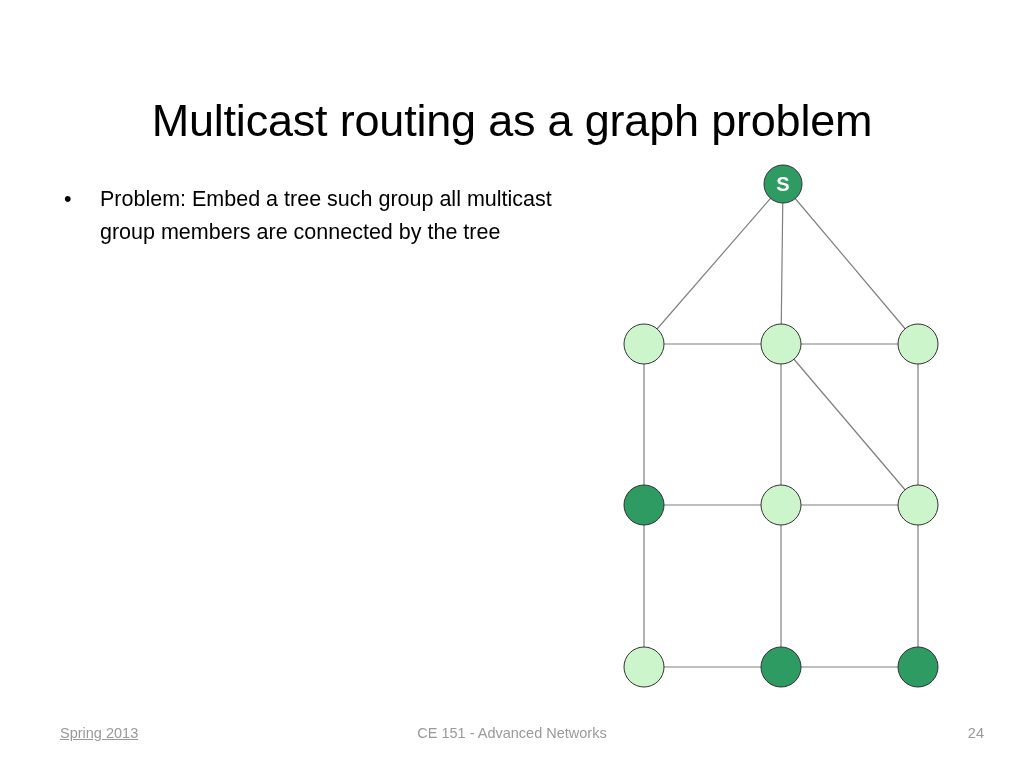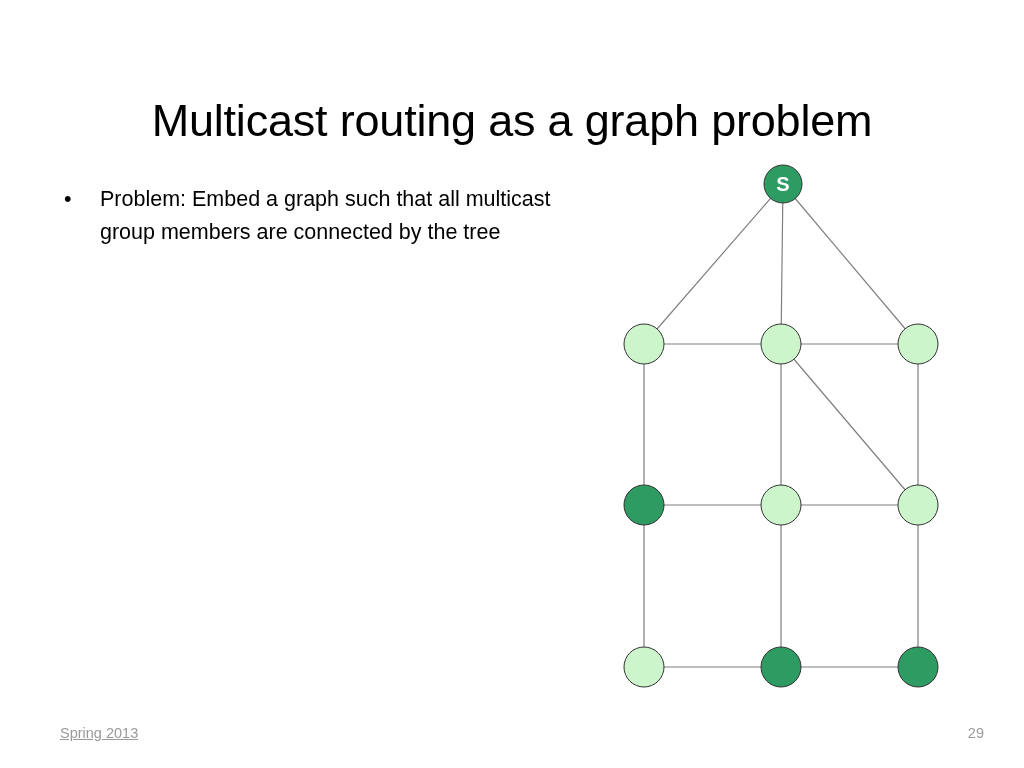--- a/index.html
+++ b/index.html
@@ -96,21 +96,21 @@
 </head>
 <body>
 
 <div id="slide">
 
   <h1 id="slide-title">Multicast routing as a graph problem</h1>
 
   <div id="body-block">
     <div class="bullet-row">
       <span class="bullet-dot">•</span>
-      <span class="bullet-text"><span class="bold-lead">Problem</span><span>: Embed a graph such that all multicast group members are connected by the tree</span></span>
+      <span class="bullet-text"><span class="bold-lead">Problem</span><span>: Embed a tree such group all multicast group members are connected by the tree</span></span>
     </div>
   </div>
 
   <div id="graph-figure">
     <svg id="graph-svg" width="370" height="560" viewBox="0 0 370 560">
       <g id="edge-layer">
           <line x1="183" y1="34" x2="44" y2="194" stroke="#7f7f7f" stroke-width="1.2"></line>
           <line x1="183" y1="34" x2="181" y2="194" stroke="#7f7f7f" stroke-width="1.2"></line>
           <line x1="183" y1="34" x2="318" y2="194" stroke="#7f7f7f" stroke-width="1.2"></line>
           <line x1="44" y1="194" x2="181" y2="194" stroke="#7f7f7f" stroke-width="1.2"></line>
@@ -137,15 +137,16 @@
           <circle cx="181" cy="355" r="20" fill="#CCF5CC" stroke="#333333" stroke-width="1"></circle>
           <circle cx="318" cy="355" r="20" fill="#CCF5CC" stroke="#333333" stroke-width="1"></circle>
           <circle cx="44" cy="517" r="20" fill="#CCF5CC" stroke="#333333" stroke-width="1"></circle>
           <circle cx="181" cy="517" r="20" fill="#2E9B63" stroke="#333333" stroke-width="1"></circle>
           <circle cx="318" cy="517" r="20" fill="#2E9B63" stroke="#333333" stroke-width="1"></circle>
         </g>
     </svg>
   </div>
 
   <div class="footer-text" id="footer-date">Spring 2013</div>
-  <div class="footer-text" id="footer-page">29</div>
+  <div class="footer-text" id="footer-title">CE 151 - Advanced Networks</div>
+  <div class="footer-text" id="footer-page">24</div>
 
 </div>
 
 </body></html>

